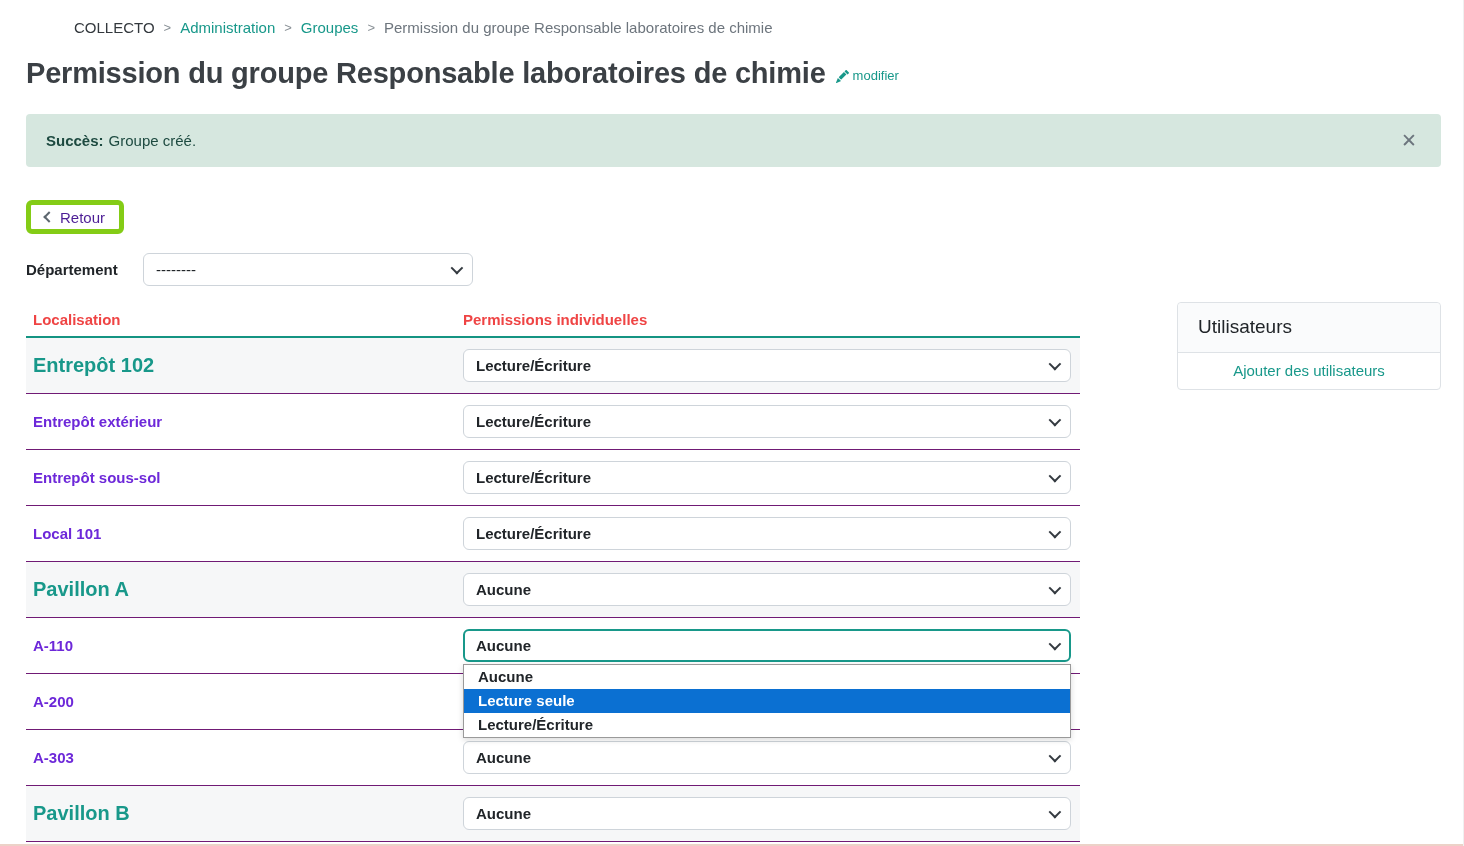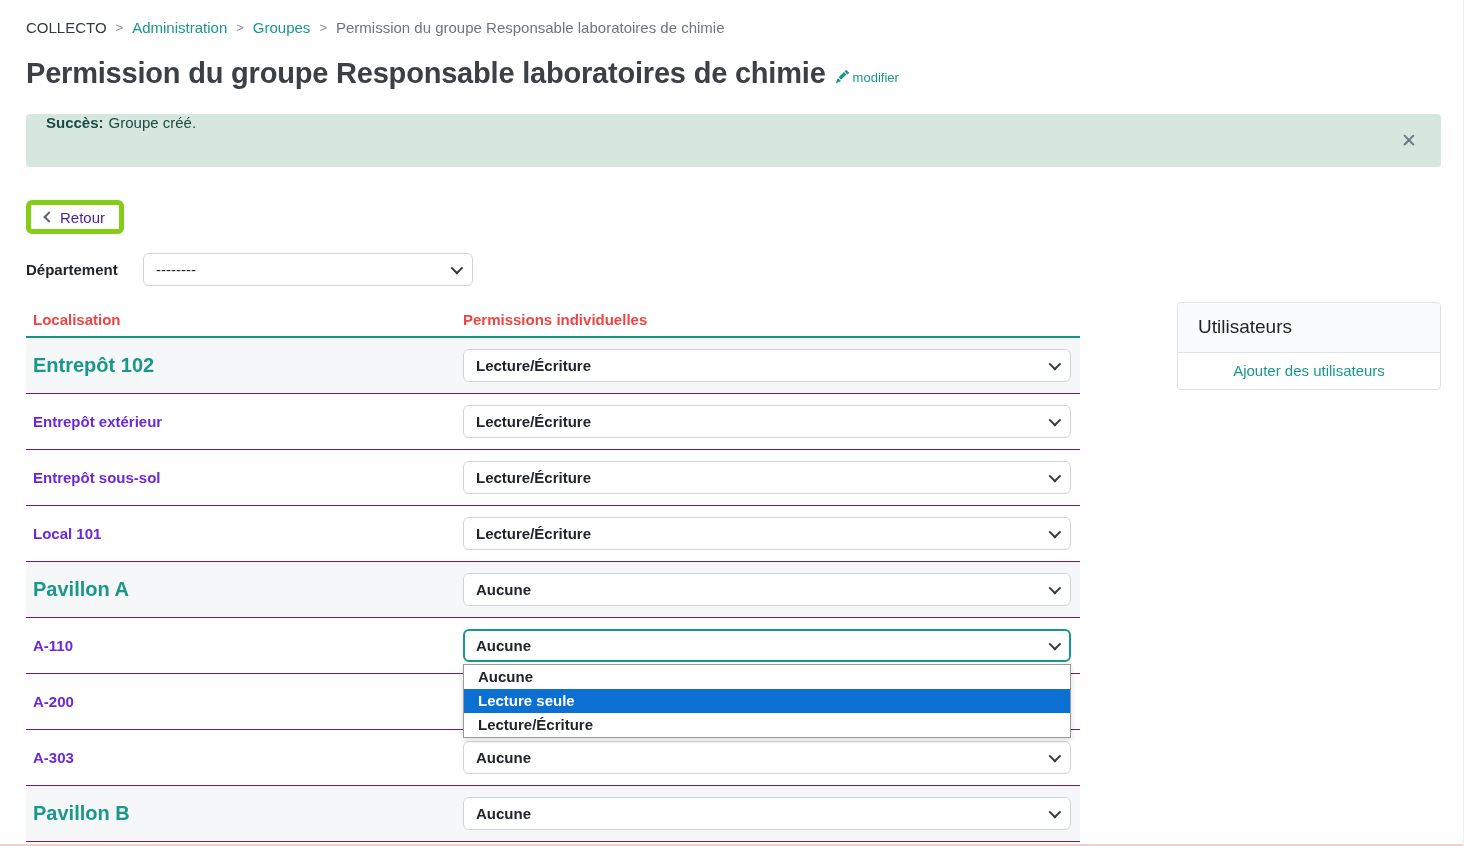--- a/index.html
+++ b/index.html
@@ -2,35 +2,35 @@
 <html><head>
 <meta charset="utf-8">
 <style>
   * { margin:0; padding:0; box-sizing:border-box; }
   html,body { background:#fff; }
   body { font-family:"Liberation Sans","DejaVu Sans",sans-serif; color:#212529; }
   .page { position:relative; width:1464px; height:846px; overflow:hidden; background:#fff;
           padding:20px 22px 0 26px; border-right:1px solid #f0f0f0; }
 
   
-  .breadcrumb { display:flex; align-items:center; gap:9px; font-size:15px; line-height:16px; }
+  .breadcrumb { display:flex; align-items:center; gap:9px; font-size:15px; line-height:16px;margin-left:48px; }
   .crumb-root { color:#33383d; }
   .crumb-sep { color:#8a9197; font-size:13px; }
   .crumb-link { color:#18988a; text-decoration:none; cursor:pointer; }
   .crumb-current { color:#6d757d; }
 
   
   .title-row { display:flex; align-items:baseline; margin-top:20px; }
   h1.page-title { font-size:29px; font-weight:700; color:#3b4045; letter-spacing:-.2px; line-height:34px; }
-  .edit-link { display:inline-flex; align-items:flex-start; gap:4px; margin-left:10px; color:#18988a;
+  .edit-link { display:inline-flex; align-items:flex-end; gap:4px; margin-left:10px; color:#18988a;
                font-size:13px; text-decoration:none; cursor:pointer; }
   .pencil { display:inline-block; line-height:0; }
 
   
-  .alert { margin-top:24px; height:53px; display:flex; padding:0 20px;
+  .alert { margin-top:24px; height:53px; display:flex; align-items:center; padding:0 20px;
            background:#d6e7df; color:#1d4a40; border-radius:4px; font-size:15px; }
   .alert b { margin-right:5px; }
   .alert-close { margin-left:auto; background:none; border:none; color:#6c757d; font-size:19px;
                  cursor:pointer; line-height:1; padding:2px 4px; }
 
   
   .btn-back { margin-top:33px; display:inline-flex; align-items:center; gap:7px; height:34px;
               padding:0 14px 0 12px; background:#fff; border:5px solid #84cc16; border-radius:6px;
               color:#4c1d95; font-size:15px; cursor:pointer; }
   .chev { display:inline-block; width:8px; height:8px; border:0 solid #5c666e; }

